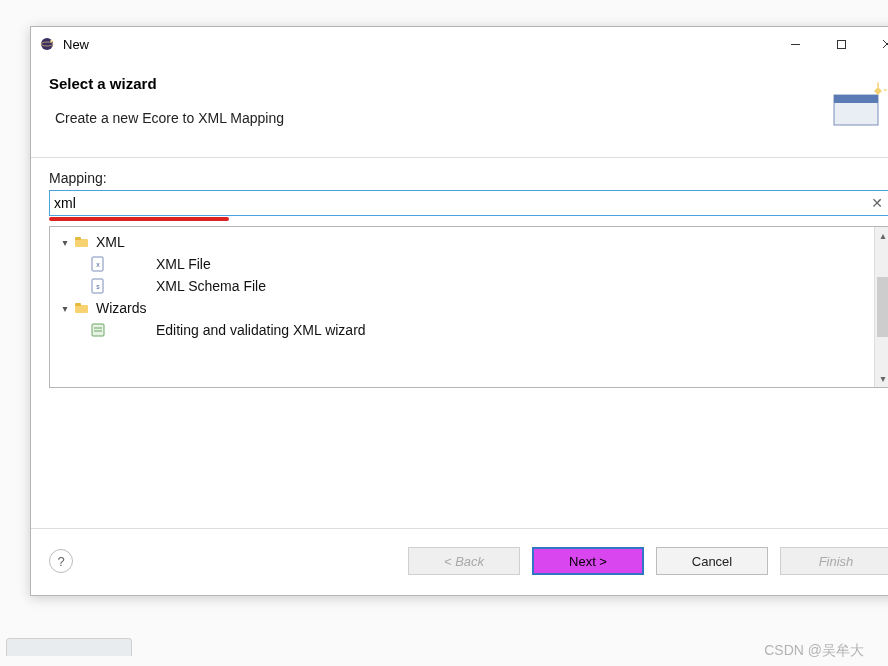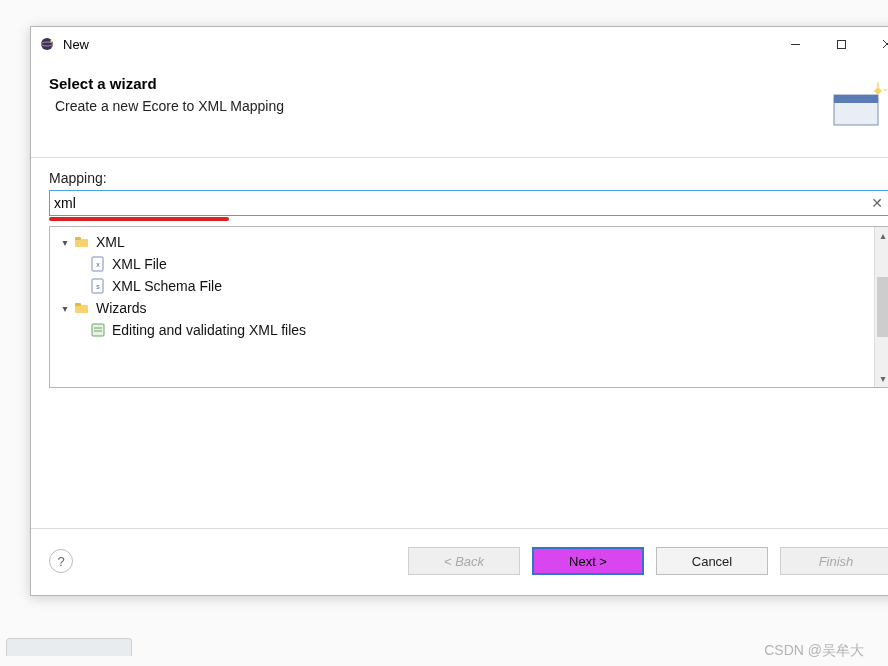--- a/index.html
+++ b/index.html
@@ -9,37 +9,37 @@
       background: #fff; border: 1px solid #b5b5b5; box-shadow: 0 2px 12px rgba(0,0,0,0.18);
       display: flex; flex-direction: column;
     }
     .titlebar { height: 34px; display: flex; align-items: center; padding-left: 8px; }
     .titlebar-icon { width: 16px; height: 16px; margin-right: 8px; display: flex; align-items: center; justify-content: center; }
     .title-text { font-size: 13px; color: #000; }
     .titlebar-spacer { flex: 1; }
     .win-btn { width: 46px; height: 32px; display: flex; align-items: center; justify-content: center; color: #333; }
     .header-area { background: #fff; padding: 14px 18px 18px 18px; display: flex; border-bottom: 1px solid #ddd; }
     .header-text { flex: 1; }
-    .header-title { font-size: 15px; font-weight: bold; color: #000; margin-bottom: 6px; }
+    .header-title { font-size: 15px; font-weight: bold; color: #000; margin-bottom: 18px; }
     .header-sub { font-size: 14px; color: #222; margin-left: 6px; }
     .banner-icon { width: 64px; height: 64px; }
     .content { padding: 12px 18px 10px 18px; flex: 1; display: flex; flex-direction: column; }
     .wizards-label { font-size: 14px; color: #222; margin-bottom: 4px; }
     .filter-wrap { position: relative; }
     .filter-input {
       width: 100%; height: 26px; border: 1px solid #4aa3df; padding: 2px 26px 2px 4px;
       font-size: 14px; color: #000; outline: none;
     }
     .clear-x { position: absolute; right: 6px; top: 4px; width: 18px; height: 18px; color: #666; display: flex; align-items: center; justify-content: center; font-size: 14px; cursor: pointer; }
     .red-underline { position: absolute; left: 0; bottom: -5px; width: 180px; height: 4px; background: #d22; border-radius: 2px; pointer-events: none; }
     .tree-area { margin-top: 10px; border: 1px solid #b5b5b5; height: 162px; display: flex; }
     .tree { flex: 1; padding: 4px 4px; overflow: hidden; }
     .tree-row { display: flex; align-items: center; height: 22px; font-size: 14px; color: #111; cursor: default; }
     .indent-0 { padding-left: 4px; }
-    .indent-1 { padding-left: 36px; }
+    .indent-1 { padding-left: 36px; gap: 44px; }
     .twisty { width: 14px; display: inline-flex; justify-content: center; color: #555; font-size: 10px; margin-right: 2px; }
     .node-icon { width: 16px; height: 16px; margin-right: 6px; display: inline-flex; align-items: center; justify-content: center; }
     .folder-open svg rect.body { fill: #f6d271; }
     .file-xml svg rect { fill: #fff; stroke: #7a8dbb; }
     .scrollbar-v { width: 17px; background: #f0f0f0; border-left: 1px solid #ddd; display: flex; flex-direction: column; align-items: center; justify-content: space-between; padding: 2px 0; }
     .scroll-arrow { width: 13px; height: 13px; color: #666; font-size: 10px; display: flex; align-items: center; justify-content: center; }
     .scroll-thumb { width: 13px; flex: 0 0 60px; background: #cdcdcd; margin: 2px 0; }
     .separator { height: 1px; background: #ddd; margin: 0; }
     .button-bar { display: flex; align-items: center; padding: 18px 18px 20px 18px; gap: 12px; }
     .help-btn { width: 24px; height: 24px; border: 1px solid #bbb; border-radius: 50%; color: #666; font-size: 13px; display: flex; align-items: center; justify-content: center; background: #fff; cursor: pointer; }
@@ -149,21 +149,21 @@
           <span>Wizards</span>
         </div>
         <div class="tree-row indent-1">
           <span class="node-icon">
               <svg viewBox="0 0 16 16" width="16" height="16">
                 <rect x="2" y="2" width="12" height="12" rx="1" fill="#e8f3e6" stroke="#6da565"></rect>
                 <line x1="4" y1="6" x2="12" y2="6" stroke="#6da565"></line>
                 <line x1="4" y1="9" x2="12" y2="9" stroke="#6da565"></line>
               </svg>
             </span>
-          <span>Editing and validating XML files</span>
+          <span>Editing and validating XML wizard</span>
         </div>
       </div>
       <div class="scrollbar-v">
         <span class="scroll-arrow">▴</span>
         <span class="scroll-thumb"></span>
         <span class="scroll-arrow">▾</span>
       </div>
     </div>
   </div>
 

